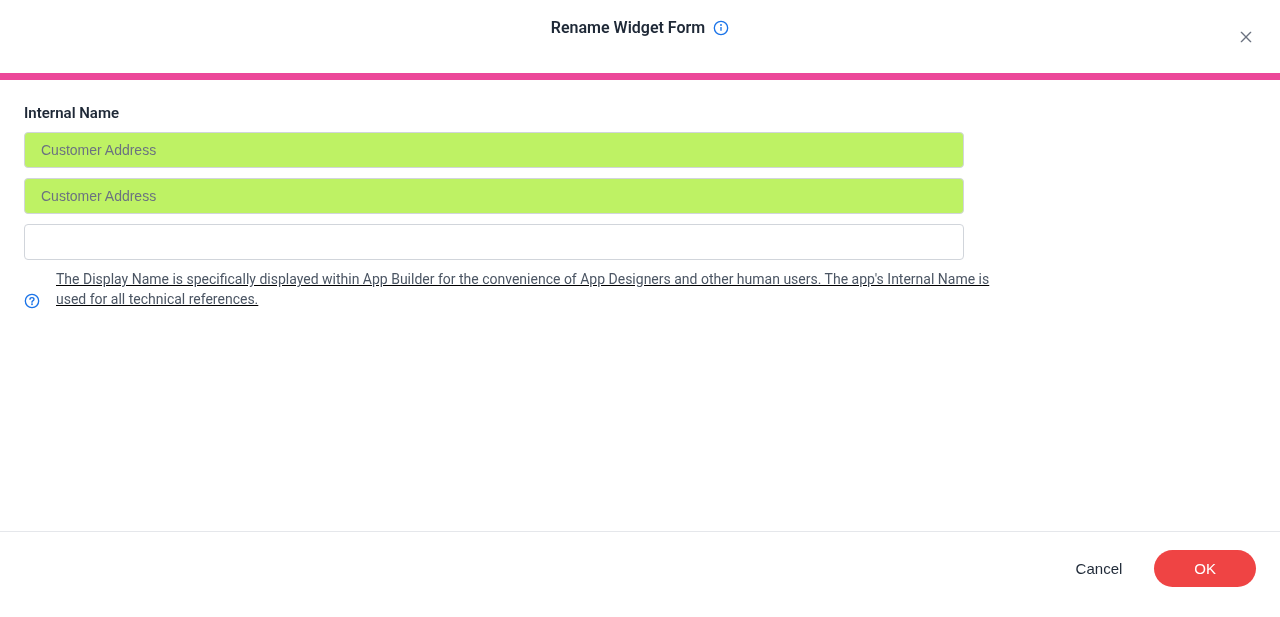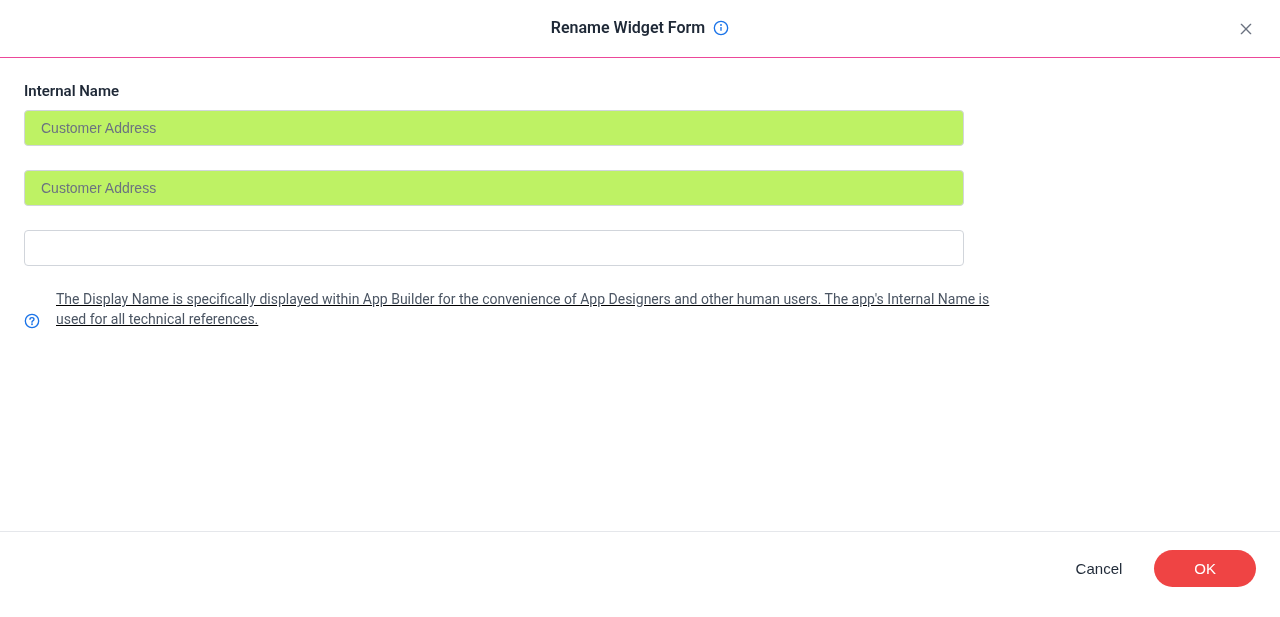--- a/index.html
+++ b/index.html
@@ -13,22 +13,22 @@
       background: #fff;
       width: 1280px;
       height: 617px;
       position: relative;
       overflow: hidden;
     }
 
     .dialog-header {
       display: flex;
       justify-content: center;
-      padding: 18px 24px 20px 24px;
-      border-bottom: 1px solid #ec4899;
+      padding: 18px 24px 36px 24px;
+      border-bottom: 7px solid #ec4899;
       position: relative;
     }
 
     .dialog-title {
       font-size: 16px;
       font-weight: 600;
       color: #1f2937;
       display: flex;
       align-items: center;
       gap: 8px;
@@ -63,21 +63,21 @@
     .close-icon svg {
       width: 16px;
       height: 16px;
     }
 
     .dialog-body {
       padding: 24px;
     }
 
     .form-group {
-      margin-bottom: 24px;
+      margin-bottom: 10px;
     }
 
     .form-label {
       font-size: 15px;
       font-weight: 600;
       color: #1f2937;
       display: block;
       margin-bottom: 10px;
     }
 

